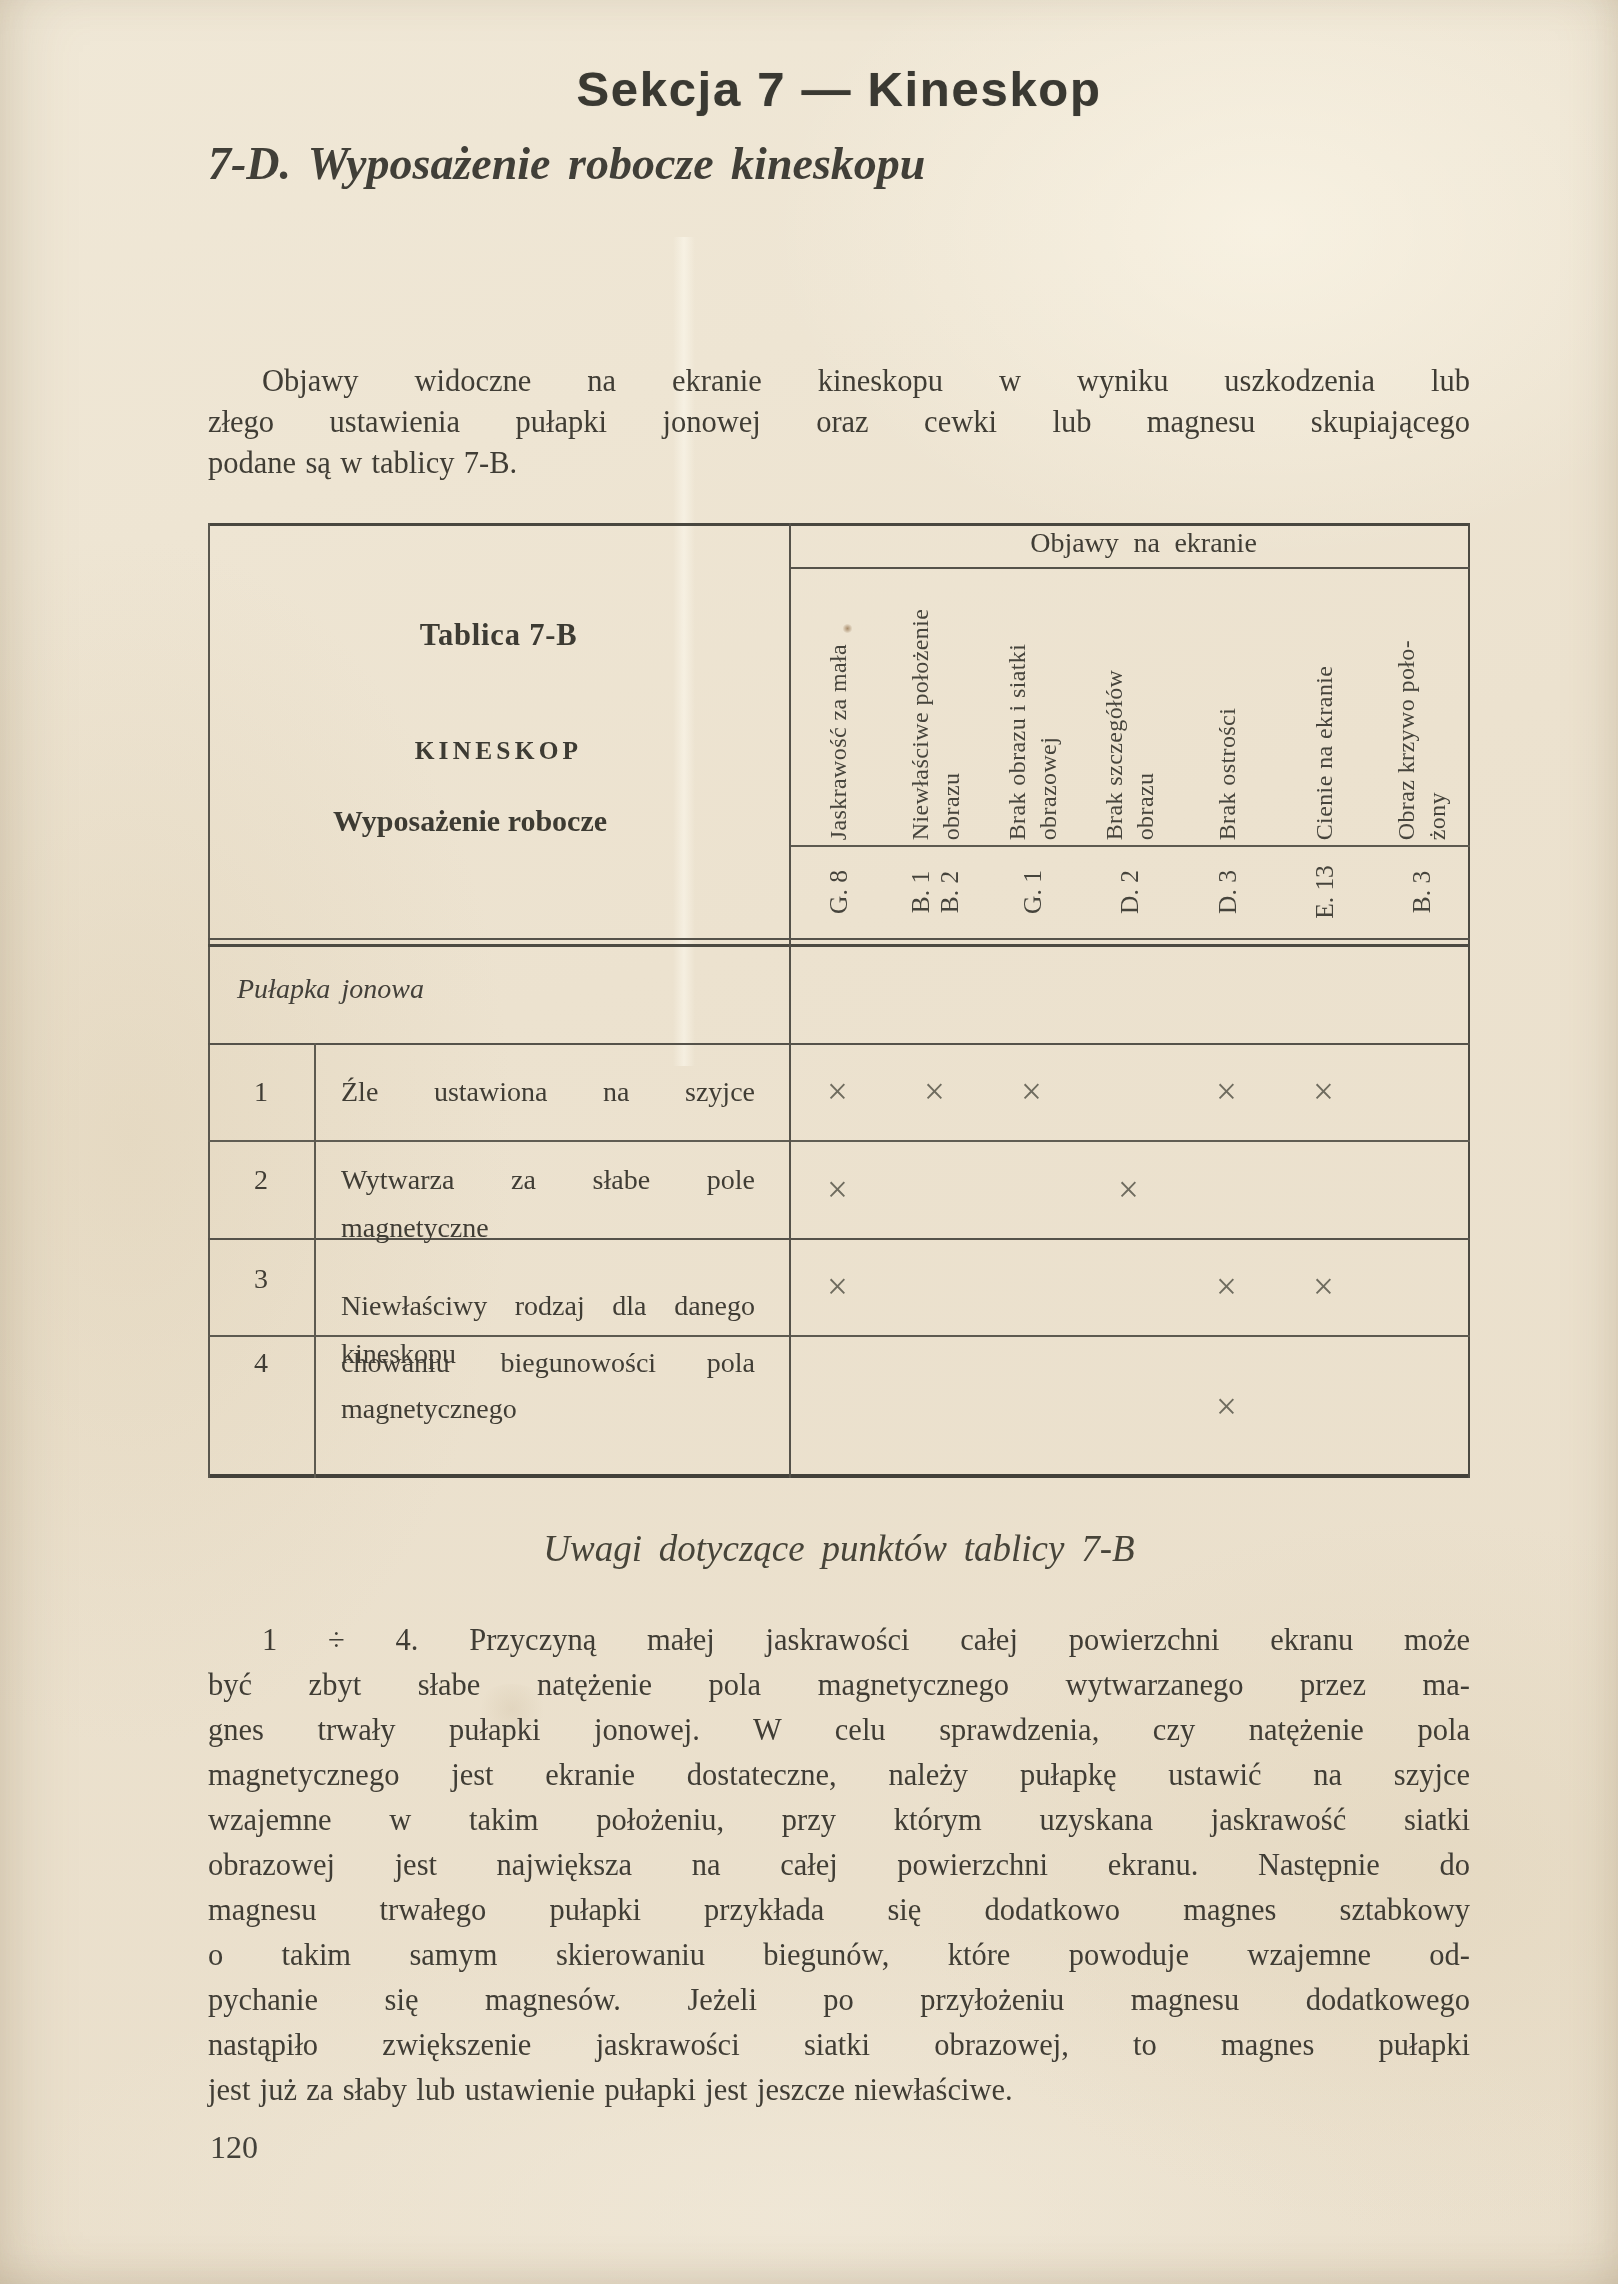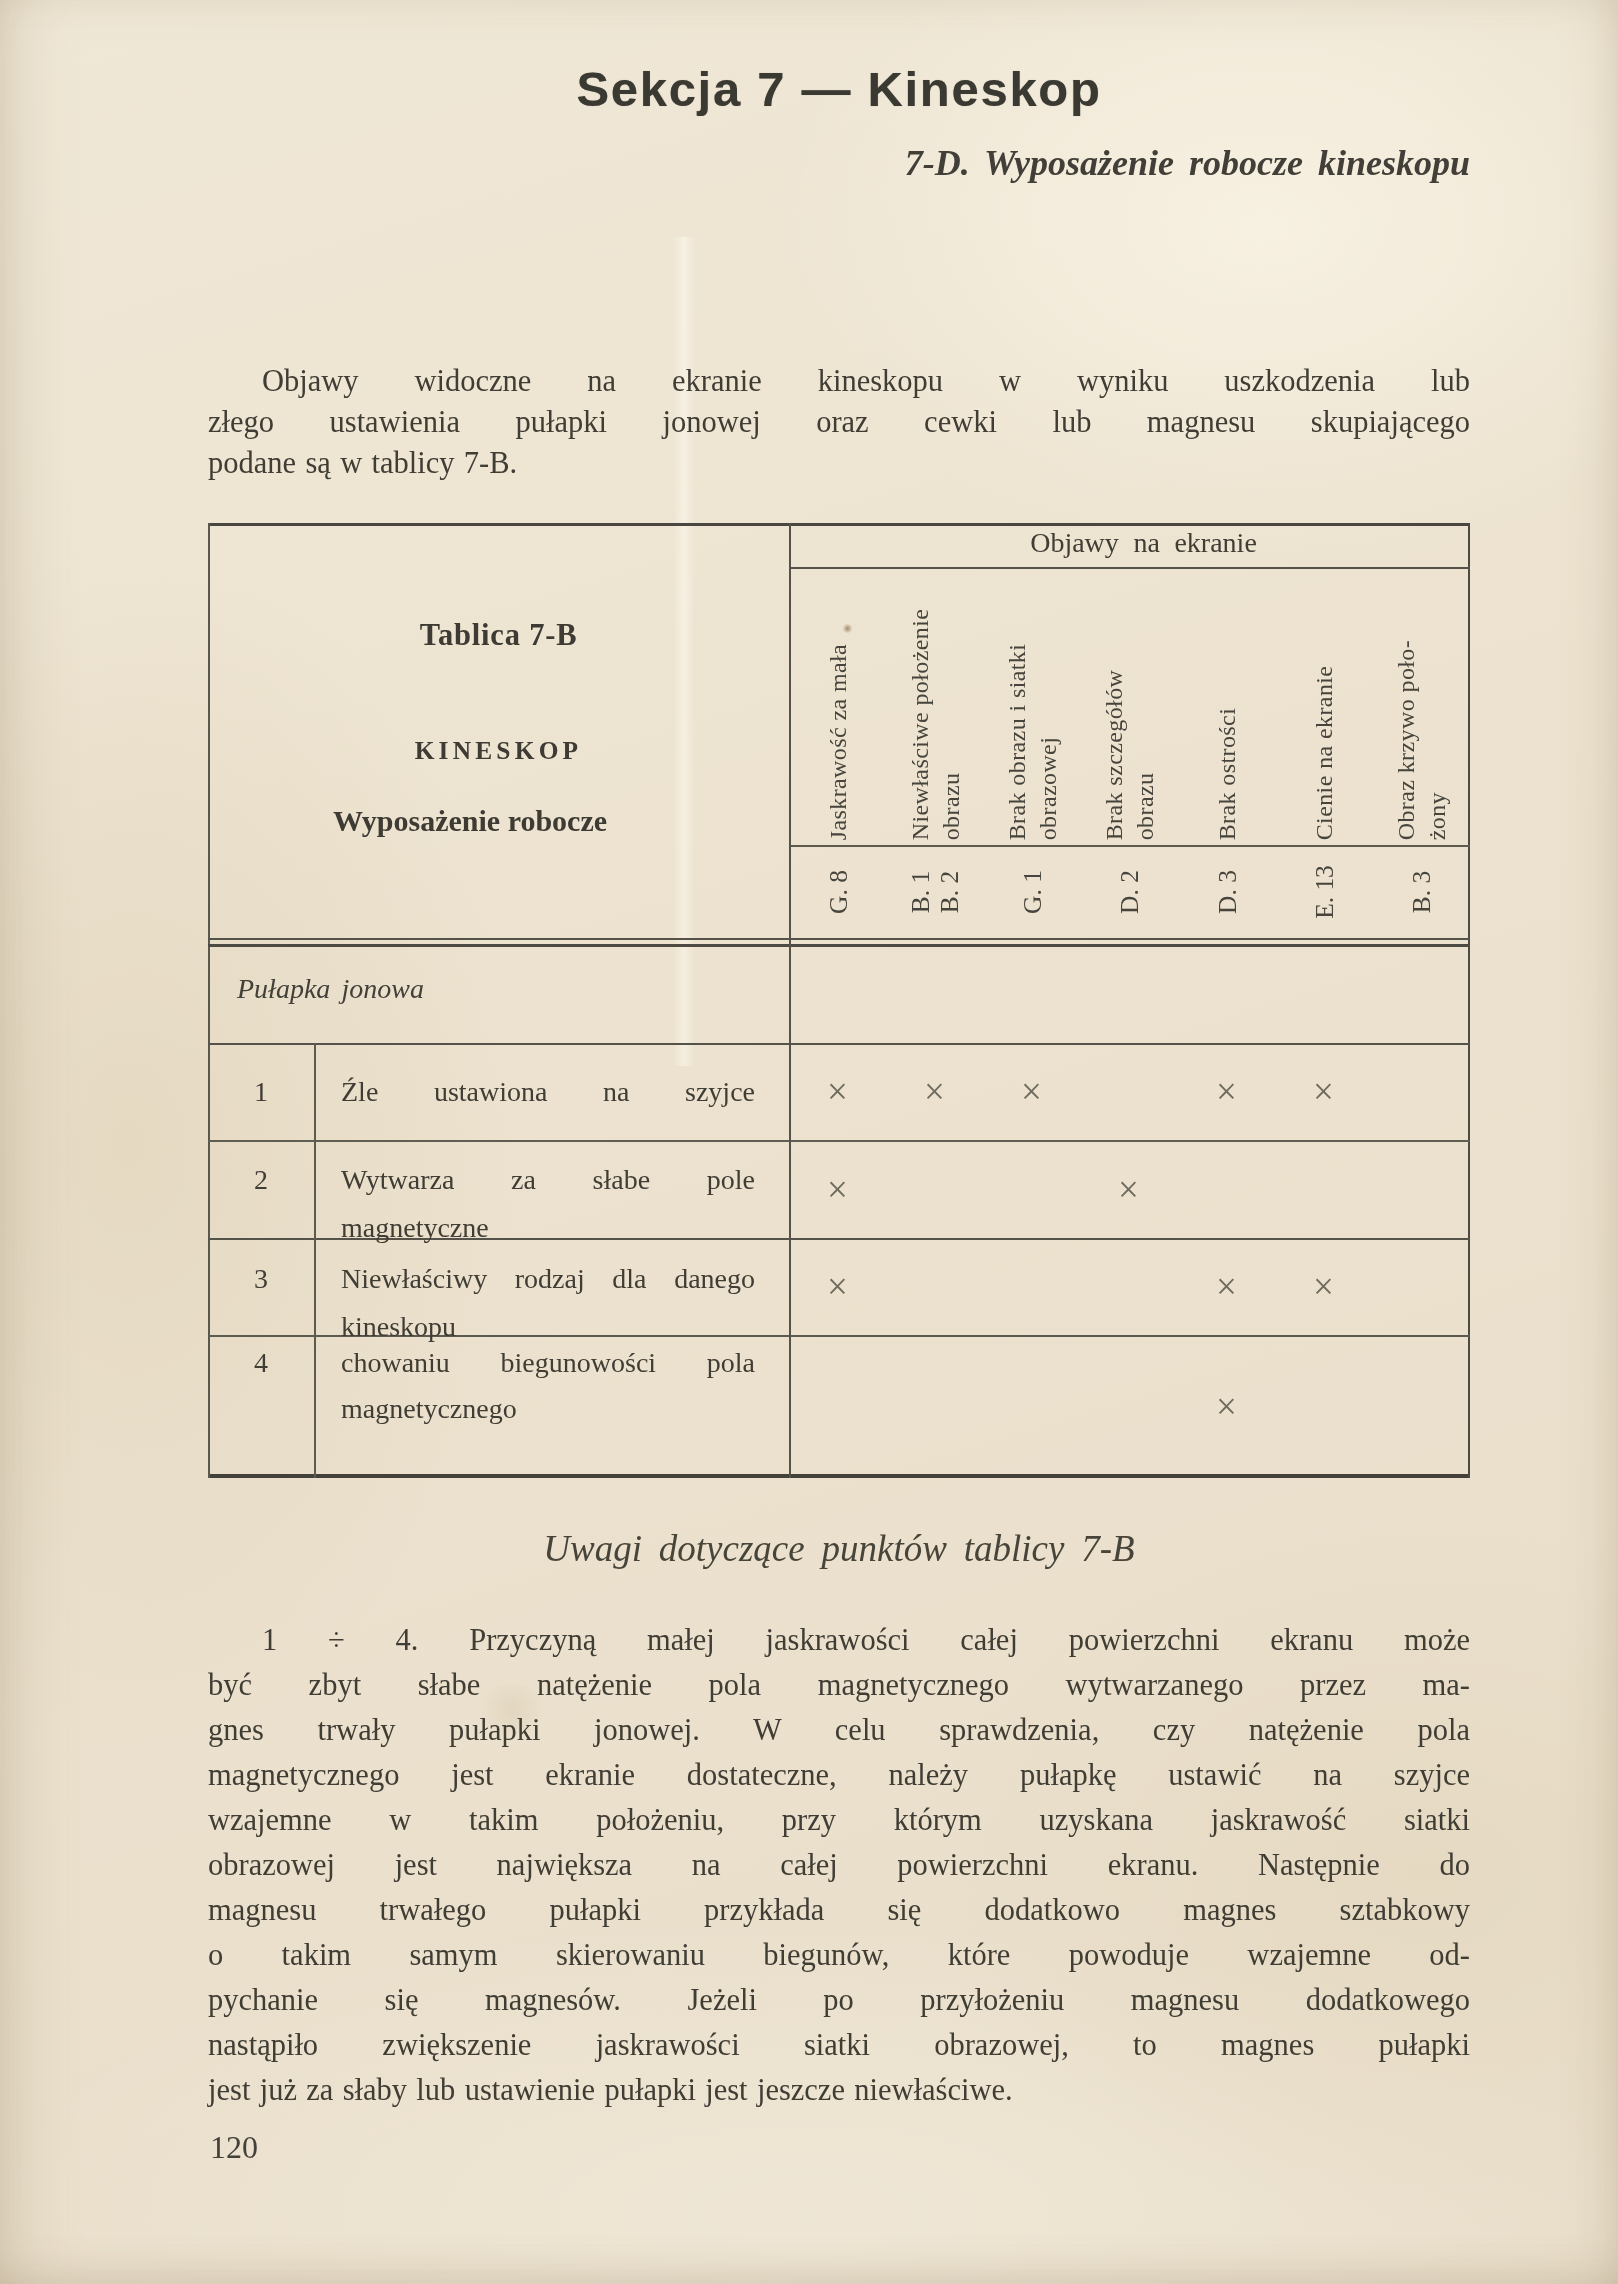--- a/index.html
+++ b/index.html
@@ -23,22 +23,22 @@
     background:radial-gradient(circle, rgba(170,148,108,.14), transparent 70%);}
 
   .section-title{
     position:absolute; left:208px; width:1262px; top:59px;
     font-family:"Liberation Sans", sans-serif; font-weight:bold;
     font-size:49px; line-height:61px; letter-spacing:1.7px; text-align:center;
     color:#3a3932; text-shadow:0 0 0.8px rgba(58,57,50,.45);
   }
   .subsection-title{
     position:absolute; left:208px; width:1262px; top:139px;
-    font-size:36px; line-height:49px; font-style:italic; font-weight:bold;
-    text-align:right; word-spacing:6px; color:#413f38;
+    font-size:46px; line-height:49px; font-style:italic; font-weight:bold;
+    text-align:left; word-spacing:6px; color:#413f38;
   }
   .intro{position:absolute; left:208px; width:1262px; top:361px; font-size:30.5px; line-height:41px; word-spacing:1.7px;}
   .pline{white-space:normal;}
   .j{text-align:justify; text-align-last:justify;}
   .ind{padding-left:54px;}
 
   
   .tbl{position:absolute; left:208px; top:523px; width:1262px; height:955px;}
   .ln{position:absolute; background:#55524a;}
   .bt{left:0; right:0; top:0; height:2.5px; background:#49473f;}
@@ -76,21 +76,21 @@
   .rotc{position:absolute; left:50%; top:50%; width:88px;
     transform:translate(-50%,-50%) rotate(-90deg);
     font-size:25.4px; line-height:29px; text-align:center; color:#46443c;}
   .rotc span{display:block;}
   .c0{left:581px;} .c1{left:678px;} .c2{left:775px;} .c3{left:872px;} .c4{left:970px;} .c5{left:1067px;} .c6{left:1164px;}
 
   .sec-label{position:absolute; left:29px; top:450px; font-size:28px; font-style:italic; word-spacing:4.2px; color:#43403a;}
   .rownum{position:absolute; left:0; width:106px; text-align:center; font-size:28px; line-height:42px;}
   .n1{top:548px;} .n2{top:636px;} .n3{top:735px;} .n4{top:819px;}
   .rtext{position:absolute; left:133px; width:414px; font-size:28px; line-height:48px; word-spacing:2.5px;}
-  .t1{top:545px;} .t2{top:633px;} .t3{top:732px;} .t4{top:817px; line-height:46px;}
+  .t1{top:545px;} .t2{top:633px;} .t3{top:759px;} .t4{top:817px; line-height:46px;}
   .mcell{position:absolute; width:97px; display:flex; align-items:center; justify-content:center;
     font-size:37px; color:#6f6c5f; font-weight:normal;}
   .mr1{top:520px; height:97px;} .mr2{top:617px; height:98px;} .mr3{top:715px; height:97px;} .mr4{top:812px; height:143px;}
 
   .notes-heading{position:absolute; left:208px; width:1262px; top:1527px; text-align:center;
     font-size:37px; font-style:italic; word-spacing:7.6px; color:#474439;}
   .notes{position:absolute; left:208px; width:1262px; top:1618px; font-size:30.5px; line-height:45px; word-spacing:1.7px;}
   .page-number{position:absolute; left:210px; top:2129px; font-size:32px; color:#43413a;}
 </style>
 </head>

